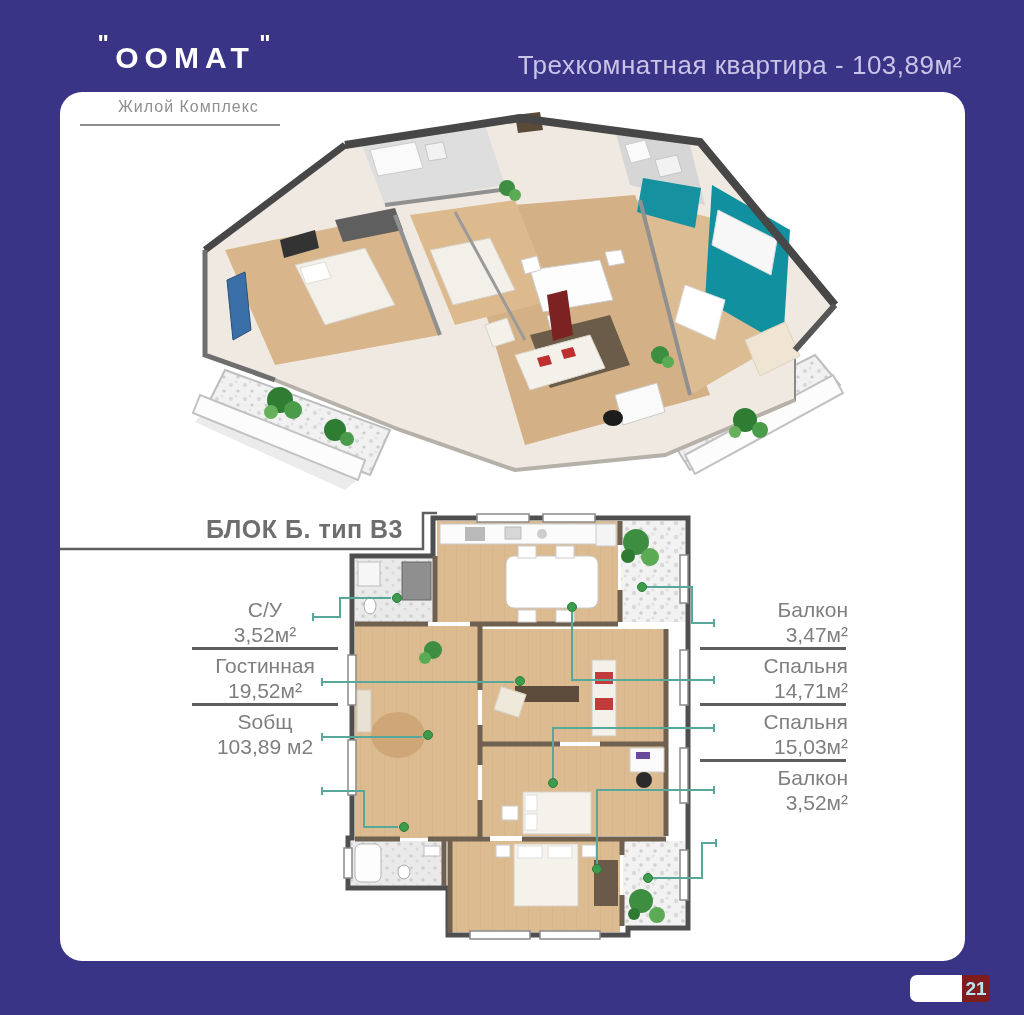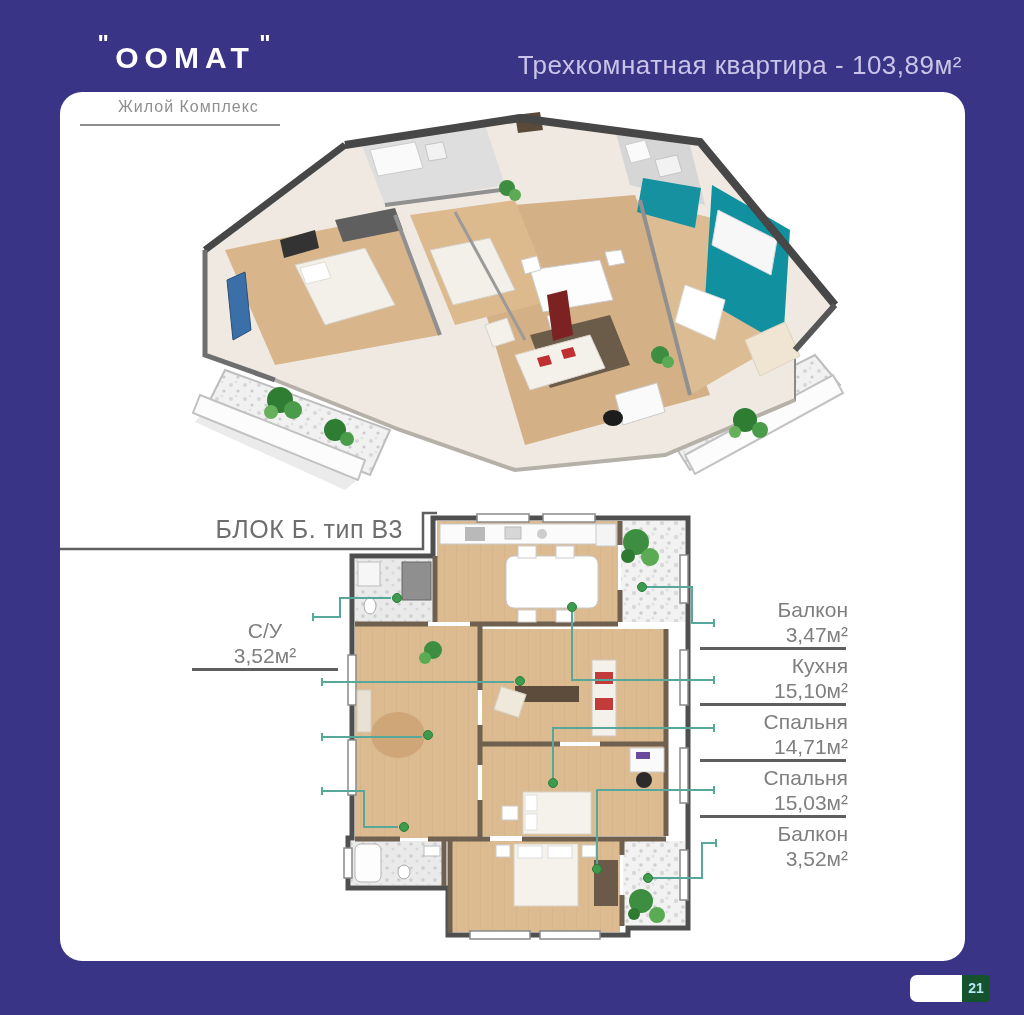--- a/index.html
+++ b/index.html
@@ -8,37 +8,37 @@
   .card{position:absolute;left:60px;top:92px;width:905px;height:869px;background:#ffffff;border-radius:22px;z-index:1;}
   
   .logo-wrap{position:absolute;left:55px;top:30px;width:260px;text-align:center;color:#ffffff;z-index:4;}
   .logo-quote{font-size:24px;font-weight:bold;vertical-align:16px;letter-spacing:2px;}
   .logo-text{font-size:30px;font-weight:bold;letter-spacing:6px;}
   .subtitle{position:absolute;left:86px;top:98px;font-size:16px;color:#8f8f8f;letter-spacing:1px;z-index:4;margin-left:32px;}
   .subtitle-rule{position:absolute;left:80px;top:124px;width:200px;height:2px;background:#8f8f8f;z-index:4;}
   .apt-title{position:absolute;right:62px;top:50px;font-size:26px;color:#cac4e9;letter-spacing:0.5px;z-index:4;margin-left:47px;}
   
   .block-label{position:absolute;left:160px;top:515px;width:243px;text-align:right;
-    font-size:25px;font-weight:normal;color:#6e6e6e;letter-spacing:0.5px;z-index:4;}
+    font-size:25px;font-weight:bold;color:#6e6e6e;letter-spacing:0.5px;z-index:4;}
   
   .label-col{position:absolute;width:150px;z-index:4;color:#7f7f7f;text-align:center;font-size:21px;}
-  .col-left{left:190px;top:595px;margin-top:21px;}
+  .col-left{left:190px;top:595px;}
   .col-right{left:698px;top:595px;text-align:right;}
   .entry{height:56px;position:relative;padding-top:2px;box-sizing:border-box;}
   .entry .line{line-height:25px;}
   .entry .rule{position:absolute;left:2px;right:2px;bottom:1px;height:3px;background:#5e5e5e;}
   
   .svg3d{position:absolute;left:185px;top:100px;z-index:2;}
   .svg2d{position:absolute;left:340px;top:505px;z-index:2;}
   .overlay{position:absolute;left:0;top:0;z-index:3;pointer-events:none;}
   
   .badge{position:absolute;left:910px;top:975px;width:80px;height:27px;z-index:4;}
   .badge .white{position:absolute;left:0;top:0;width:52px;height:27px;background:#ffffff;border-radius:7px 0 0 7px;}
-  .badge .blue{position:absolute;left:52px;top:0;width:28px;height:27px;background:#14532d;border-radius:0 4px 4px 0;
-    color:#b8e6f6;font-size:14px;font-weight:bold;text-align:center;line-height:27px;}
+  .badge .blue{position:absolute;left:52px;top:0;width:28px;height:27px;background:#7f1d1d;border-radius:0 4px 4px 0;
+    color:#b8e6f6;font-size:19px;font-weight:bold;text-align:center;line-height:27px;}
 </style>
 </head>
 <body>
 
 <div class="stage">
 
   <div class="card"></div>
 
   <div class="logo-wrap">
     <span class="logo-quote">"</span>
@@ -310,31 +310,35 @@
       <circle cx="648" cy="878" r="4.5"></circle>
     </g>
   </svg>
 
   <div class="label-col col-left">
     <div class="entry">
       <div class="line">С/У</div>
       <div class="line">3,52м²</div>
       <div class="rule"></div>
     </div>
+    <div class="entry">
+      <div class="line">Гостинная</div>
+      <div class="line">19,52м²</div>
+      <div class="rule"></div>
+    </div>
+    <div class="entry">
+      <div class="line">Sобщ</div>
+      <div class="line">103,89 м2</div>
+    </div>
   </div>
 
   <div class="label-col col-right">
     <div class="entry">
       <div class="line">Балкон</div>
       <div class="line">3,47м²</div>
-      <div class="rule"></div>
-    </div>
-    <div class="entry">
-      <div class="line">Кухня</div>
-      <div class="line">15,10м²</div>
       <div class="rule"></div>
     </div>
     <div class="entry">
       <div class="line">Спальня</div>
       <div class="line">14,71м²</div>
       <div class="rule"></div>
     </div>
     <div class="entry">
       <div class="line">Спальня</div>
       <div class="line">15,03м²</div>

